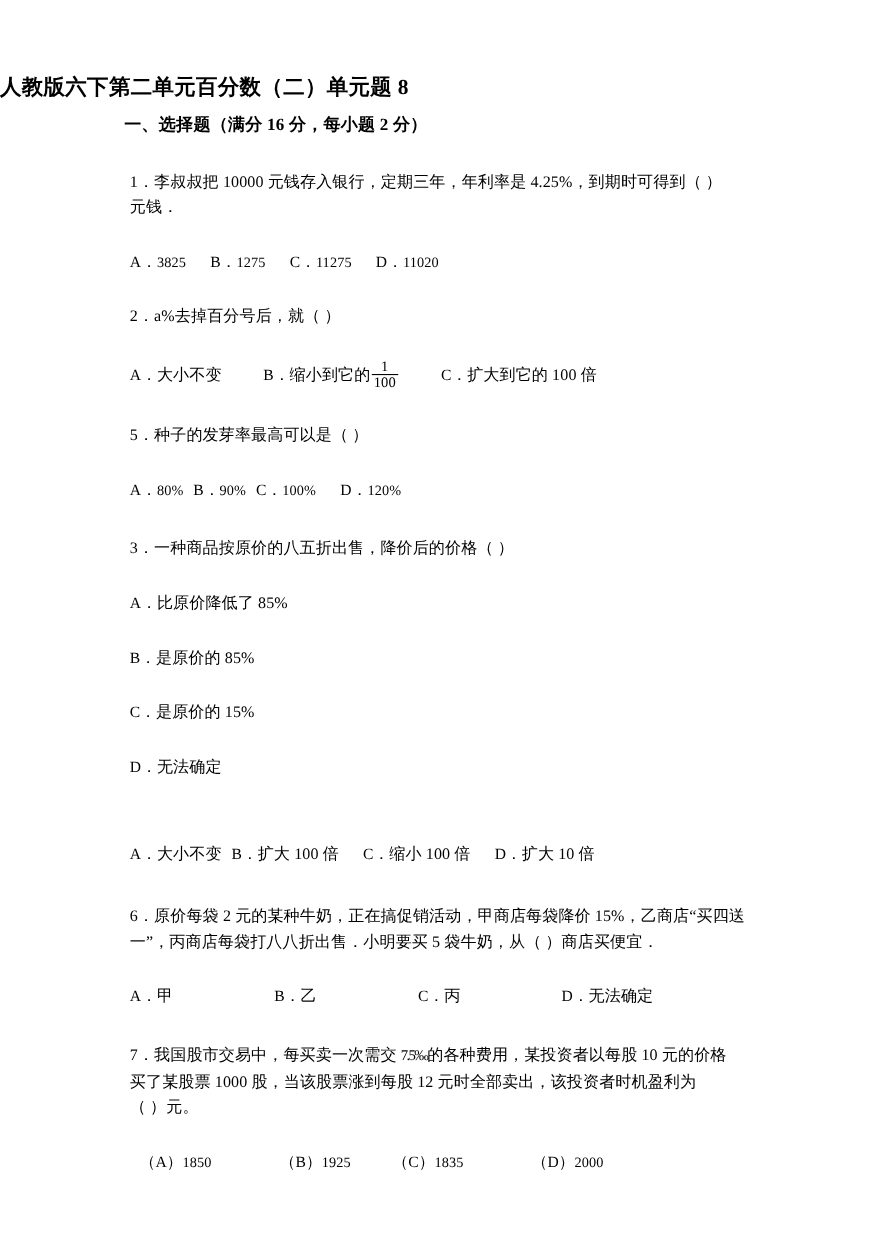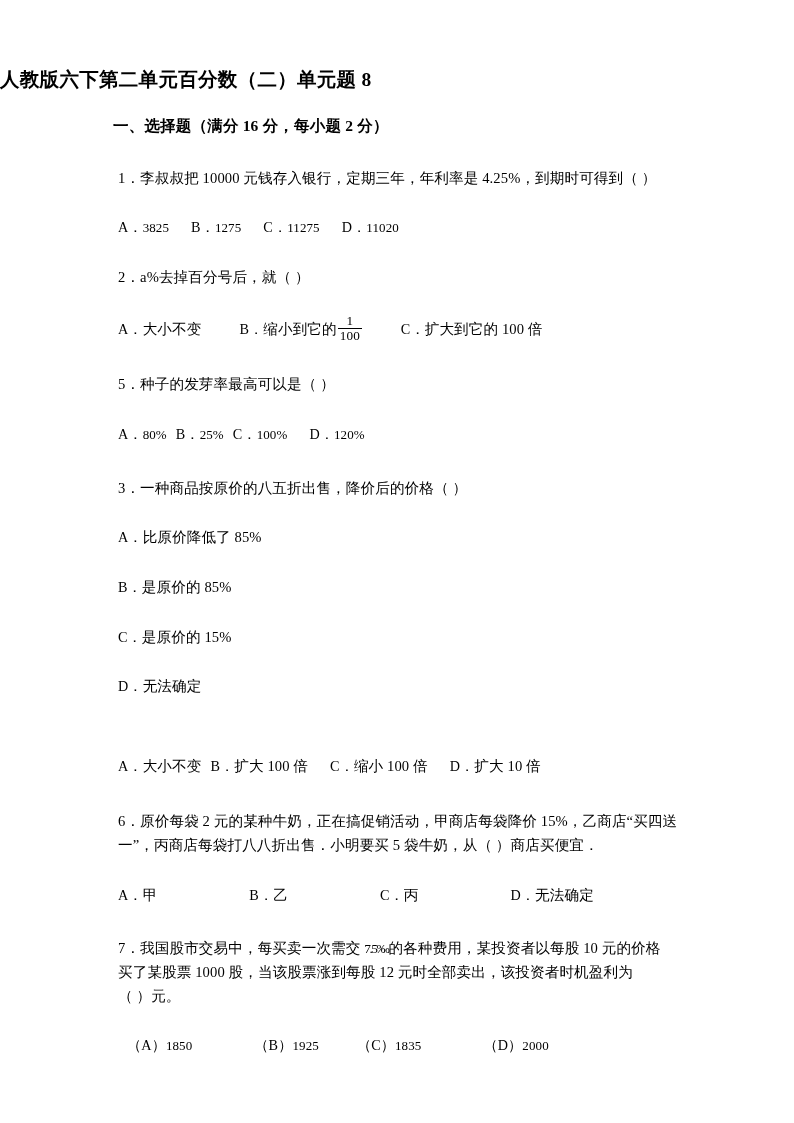--- a/index.html
+++ b/index.html
@@ -29,21 +29,21 @@
     font-weight: bold;
     font-size: 19.5px;
     letter-spacing: 0.3px;
     margin: 0;
     padding-top: 68px;
     line-height: 1.25;
   }
 
   
   .body-block {
-    margin-top: 24px;
+    margin-top: 12px;
     padding-left: 113px;
     padding-right: 47px;
   }
 
   .section-head {
     font-weight: bold;
     font-size: 15.5px;
     line-height: 1.3;
     margin: 0 0 0 0;
     letter-spacing: 0.2px;
@@ -117,20 +117,21 @@
 
   <h1 class="doc-title">人教版六下第二单元百分数（二）单元题 8</h1>
 
   <div class="body-block">
 
     <p class="section-head">一、选择题（满分 16 分，每小题 2 分）</p>
 
     <div class="gap-30"></div>
 
     <p class="q">1．李叔叔把 10000 元钱存入银行，定期三年，年利率是 4.25%，到期时可得到（    ）</p>
+    <p class="q">元钱．</p>
 
     <div class="gap-26"></div>
 
     <p class="opt-row">
       <span class="opt-label">A．</span><span class="num">3825</span><span class="sp-m"></span><span class="opt-label">B．</span><span class="num">1275</span><span class="sp-m"></span><span class="opt-label">C．</span><span class="num">11275</span><span class="sp-m"></span><span class="opt-label">D．</span><span class="num">11020</span>
     </p>
 
     <div class="gap-26"></div>
 
     <p class="q">2．a%去掉百分号后，就（      ）</p>
@@ -141,21 +142,21 @@
       <span class="opt-label">A．</span><span>大小不变</span><span class="sp-l"></span><span class="opt-label">B．</span><span>缩小到它的</span><span class="frac"><span class="numer">1</span><span class="denom">100</span></span><span class="sp-l"></span><span class="opt-label">C．</span><span>扩大到它的 100 倍</span>
     </p>
 
     <div class="gap-30"></div>
 
     <p class="q">5．种子的发芽率最高可以是（      ）</p>
 
     <div class="gap-26"></div>
 
     <p class="opt-row">
-      <span class="opt-label">A．</span><span class="num">80%</span><span class="sp-s"></span><span class="opt-label">B．</span><span class="num">25%</span><span class="sp-s"></span><span class="opt-label">C．</span><span class="num">100%</span><span class="sp-m"></span><span class="opt-label">D．</span><span class="num">120%</span>
+      <span class="opt-label">A．</span><span class="num">80%</span><span class="sp-s"></span><span class="opt-label">B．</span><span class="num">90%</span><span class="sp-s"></span><span class="opt-label">C．</span><span class="num">100%</span><span class="sp-m"></span><span class="opt-label">D．</span><span class="num">120%</span>
     </p>
 
     <div class="gap-30"></div>
 
     <p class="q">3．一种商品按原价的八五折出售，降价后的价格（      ）</p>
 
     <div class="gap-26"></div>
 
     <p class="opt">
       <span class="opt-label">A．</span><span>比原价降低了 85%</span>

